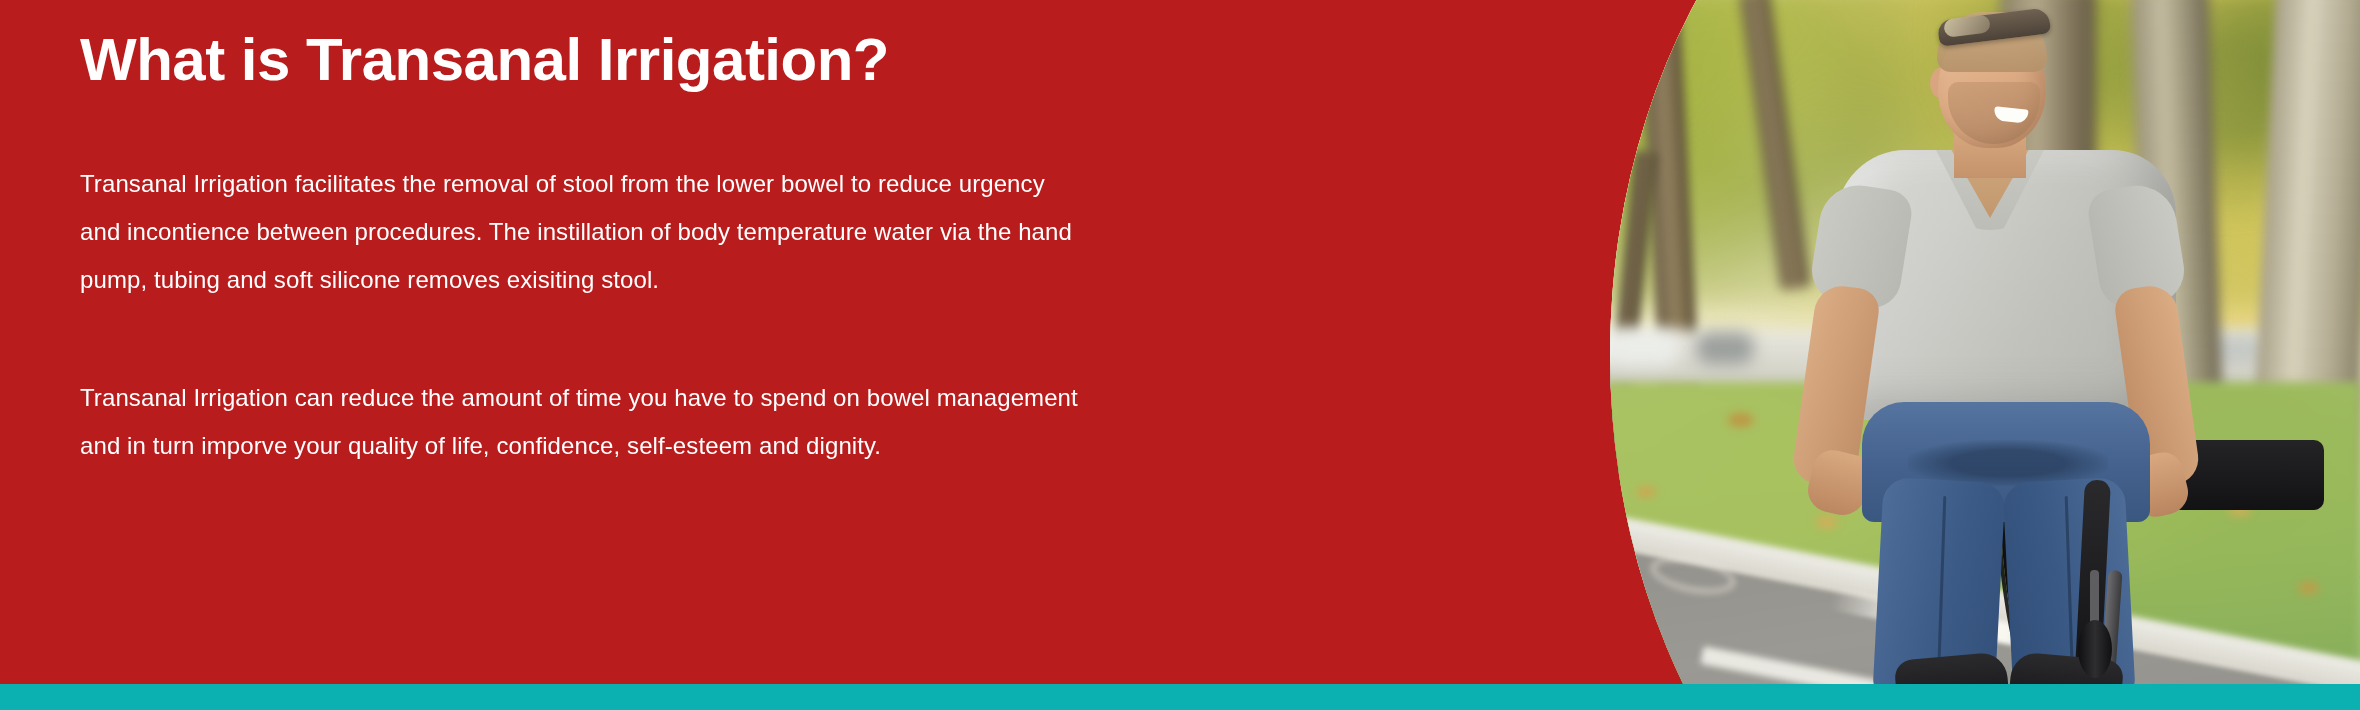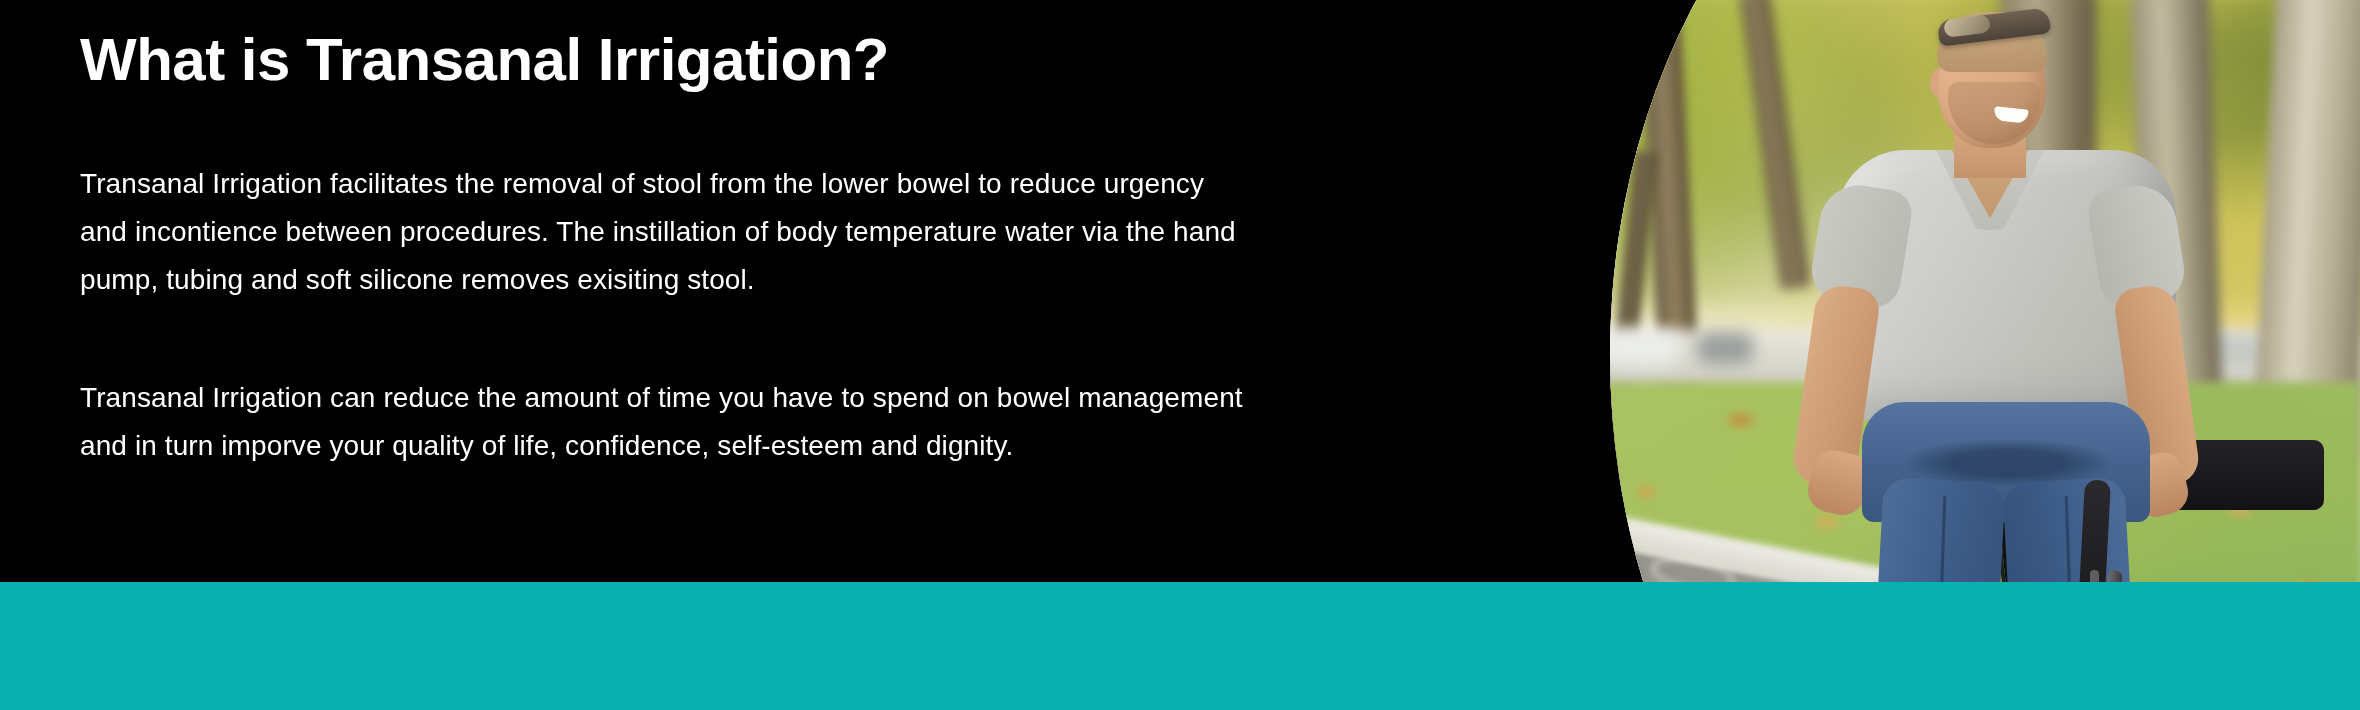--- a/index.html
+++ b/index.html
@@ -5,22 +5,22 @@
 <style>
   * { margin:0; padding:0; box-sizing:border-box; }
   html, body {
     width:2360px; height:710px;
     overflow:hidden;
     background:#0bb0b0;
     font-family:"Liberation Sans", sans-serif;
   }
   #banner {
     position:relative;
-    width:2360px; height:582px;
-    background:#000000;
+    width:2360px; height:684px;
+    background:#b91c1c;
     overflow:hidden;
   }
 
   
   #photo-panel {
     position:absolute;
     top:0; right:0;
     width:860px; height:710px;
     overflow:hidden;
     
@@ -368,21 +368,21 @@
     width:1380px; height:710px;
     color:#ffffff;
   }
   #page-title {
     position:absolute; left:0; top:26px;
     font-size:60px; font-weight:700; letter-spacing:-.5px;
     line-height:1.12; white-space:nowrap;
   }
   .para {
     position:absolute; left:0;
-    font-size:28px; font-weight:400;
+    font-size:24px; font-weight:400;
     line-height:48px; letter-spacing:.1px;
     white-space:pre;
   }
   #para-1 { top:160px; }
   #para-2 { top:374px; }
   #para-bold {
     position:absolute; left:0; top:520px;
     font-size:28px; font-weight:700;
     line-height:50px; letter-spacing:.1px;
     white-space:pre;

